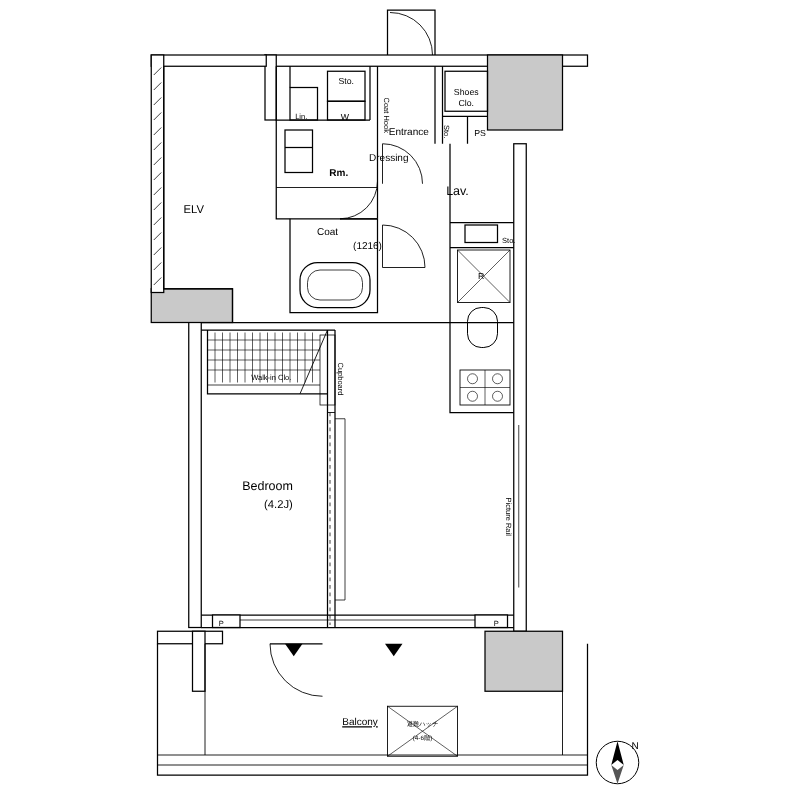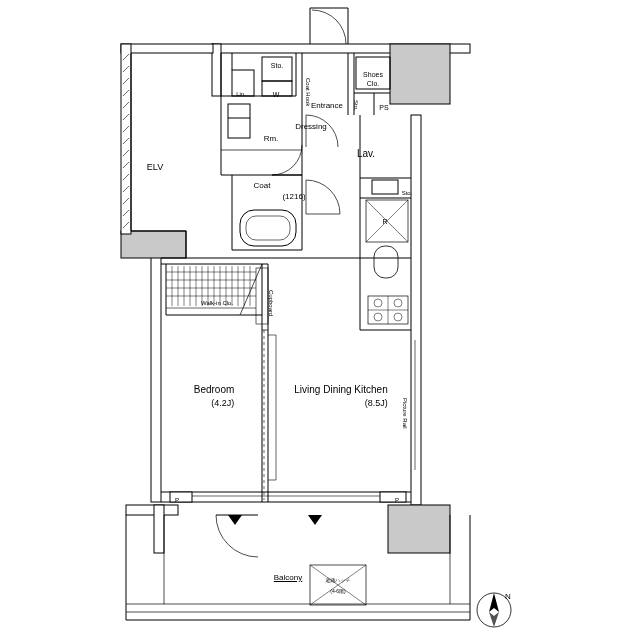--- a/index.html
+++ b/index.html
@@ -156,38 +156,34 @@
       <path d="M494 593 L489 612 L494 608 L499 612 Z" fill="#000" stroke="none"></path>
       <path d="M494 627 L489 612 L494 616 L499 612 Z" fill="#555" stroke="none"></path>
       <path d="M503 591 L516 591 M509.5 588 L509.5 603" stroke="none"></path>
     </g>
   </svg>
 
   <div class="room" style="left:214px;top:382px;">
     <div class="n">Bedroom</div>
     <div class="a">(4.2J)</div>
   </div>
-  <div class="room" style="left:341px;top:382px;">
-    <div class="n">Living Dining Kitchen</div>
-    <div class="a">(8.5J)</div>
-  </div>
 
   <div id="labels">
       <div class="lbl c" style="left: 155px; top: 162px; font-size: 9px;">ELV</div>
       <div class="lbl c" style="left: 277px; top: 62px; font-size: 7px;">Sto.</div>
       <div class="lbl c vert" style="left: 308px; top: 78px; font-size: 6px;">Coat Hook</div>
       <div class="lbl c" style="left: 373px; top: 71px; font-size: 7px;">Shoes</div>
       <div class="lbl c" style="left: 373px; top: 80px; font-size: 7px;">Clo.</div>
       <div class="lbl c vert" style="left: 356px; top: 100px; font-size: 6px;">Sto.</div>
       <div class="lbl c" style="left: 384px; top: 104px; font-size: 7px;">PS</div>
       <div class="lbl c" style="left: 241px; top: 91px; font-size: 6px;">Lin.</div>
       <div class="lbl c" style="left: 276px; top: 91px; font-size: 7px;">W</div>
       <div class="lbl c" style="left: 327px; top: 101px; font-size: 8px;">Entrance</div>
       <div class="lbl c" style="left: 271px; top: 122px; font-size: 8px; margin-left: 40px;">Dressing</div>
-      <div class="lbl c" style="left: 271px; top: 134px; font-size: 8px;">Rm.</div>
+      <div class="lbl c" style="left: 271px; top: 134px; font-size: 8px; font-weight: bold;">Rm.</div>
       <div class="lbl c" style="left: 366px; top: 148px; font-size: 10px;">Lav.</div>
       <div class="lbl c" style="left: 262px; top: 181px; font-size: 8px;">Coat</div>
       <div class="lbl c" style="left: 262px; top: 192px; font-size: 8px; margin-left: 32px;">(1216)</div>
       <div class="lbl c" style="left: 407px; top: 190px; font-size: 6px;">Sto.</div>
       <div class="lbl c" style="left: 385px; top: 218px; font-size: 7px;">R</div>
       <div class="lbl c" style="left: 217px; top: 300px; font-size: 6px;">Walk-in Clo.</div>
       <div class="lbl c vert" style="left: 271px; top: 290px; font-size: 6px;">Cupboard</div>
       <div class="lbl c vert" style="left: 405px; top: 398px; font-size: 6px;">Picture Rail</div>
       <div class="lbl c" style="left: 177px; top: 497px; font-size: 6px;">P</div>
       <div class="lbl c" style="left: 397px; top: 497px; font-size: 6px;">P</div>

